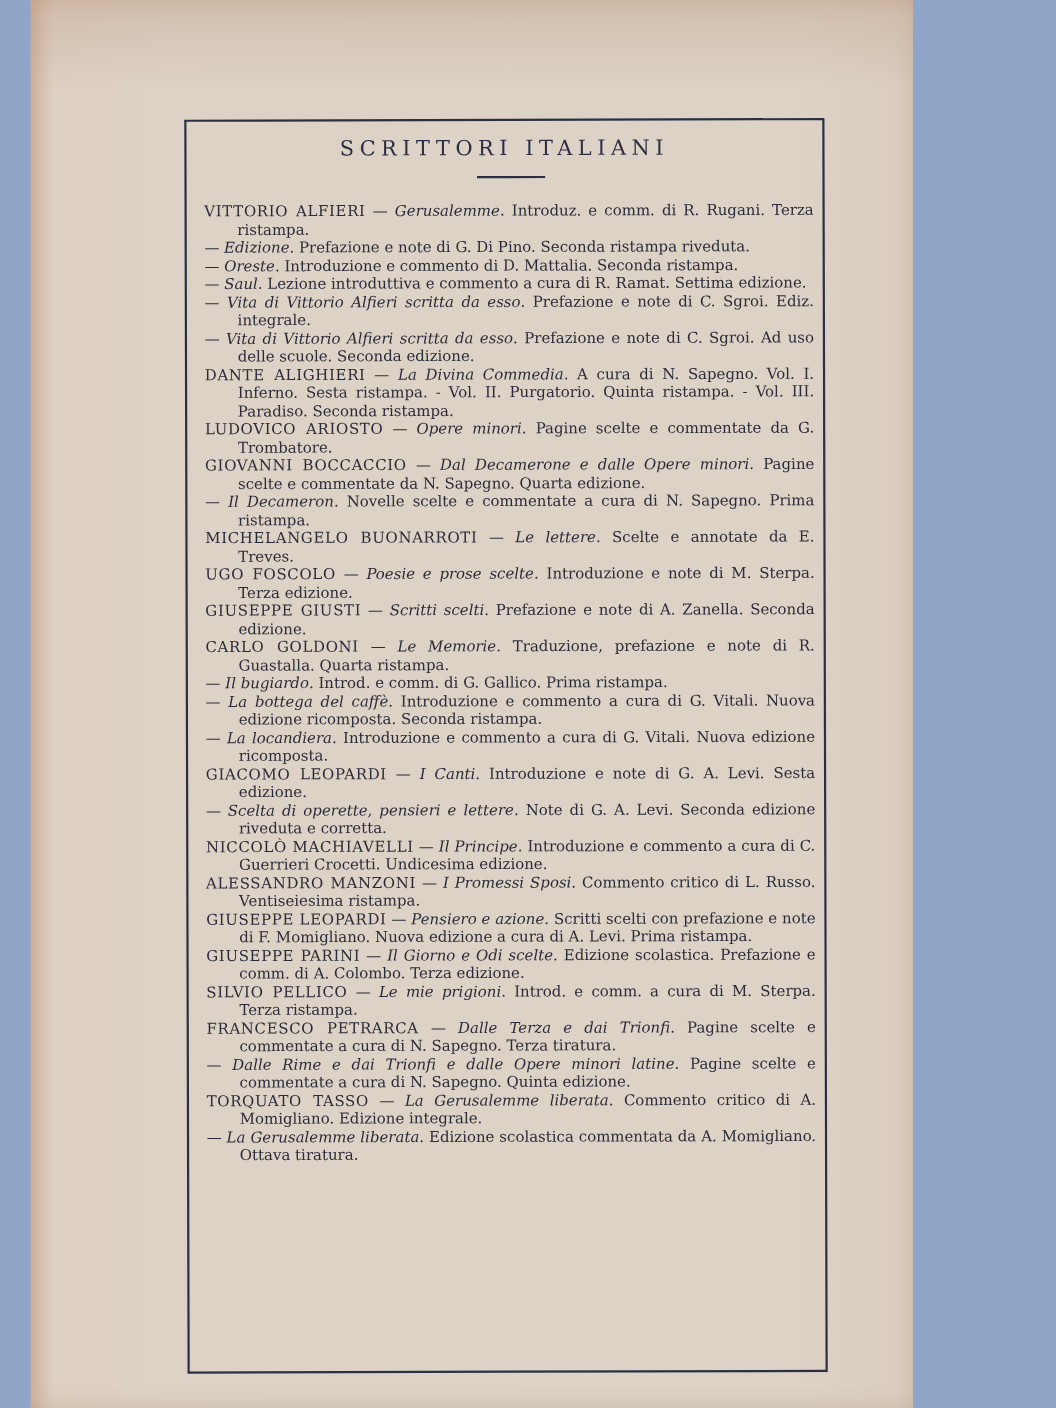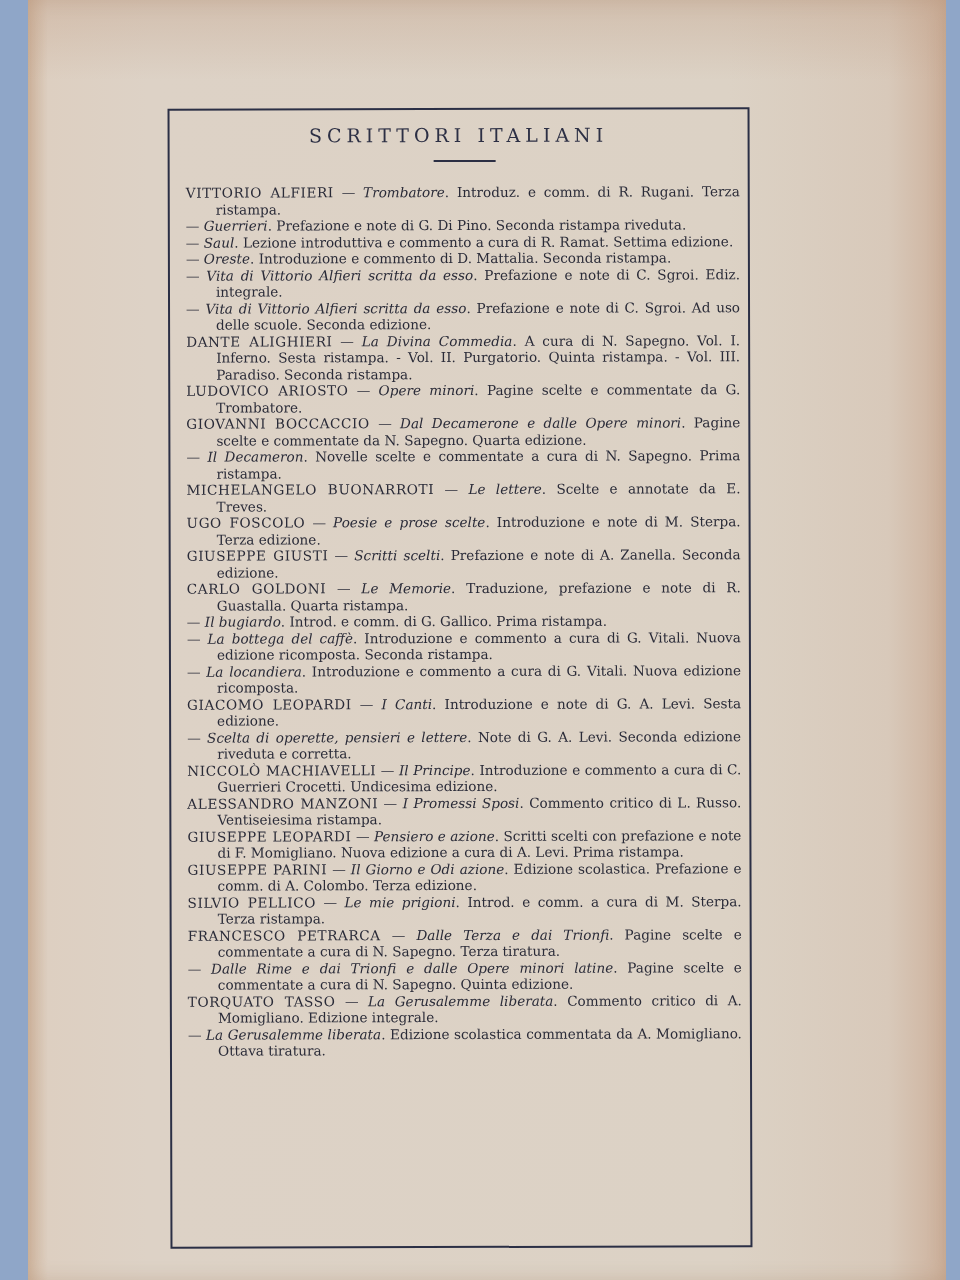--- a/index.html
+++ b/index.html
@@ -7,21 +7,21 @@
     padding: 0;
     width: 960px;
     height: 1280px;
     overflow: hidden;
     background: #8fa6c8;
   }
   .page {
     position: absolute;
     left: 28px;
     top: 0;
-    width: 918px;
+    width: 802px;
     height: 1280px;
     background: linear-gradient(90deg, #d2b9a3 0px, #ddcfc1 20px, #ddd2c6 120px, #dcd2c5 700px, #d8c9ba 860px, #cdb19c 918px);
     box-shadow: inset 0 0 18px rgba(150,110,80,0.25);
   }
   .page-top-tint {
     position: absolute;
     left: 0; top: 0; right: 0; height: 80px;
     background: linear-gradient(180deg, rgba(190,155,130,0.35), rgba(190,155,130,0));
   }
   .frame {
@@ -81,43 +81,43 @@
 </style>
 </head>
 <body>
 
 <div class="page">
   <div class="page-top-tint"></div>
   <div class="frame">
     <div class="title">SCRITTORI ITALIANI</div>
     <div class="title-rule"></div>
     <div class="entries" id="entries">
-        <p class="entry"><span class="author">VITTORIO ALFIERI</span> <span>—</span> <span class="work">Trombatore</span><span>. Introduz. e comm. di R. Rugani. Terza ristampa.</span></p>
-        <p class="entry sub"><span>—</span> <span class="work">Guerrieri</span><span>. Prefazione e note di G. Di Pino. Seconda ristampa riveduta.</span></p>
+        <p class="entry"><span class="author">VITTORIO ALFIERI</span> <span>—</span> <span class="work">Gerusalemme</span><span>. Introduz. e comm. di R. Rugani. Terza ristampa.</span></p>
+        <p class="entry sub"><span>—</span> <span class="work">Edizione</span><span>. Prefazione e note di G. Di Pino. Seconda ristampa riveduta.</span></p>
+        <p class="entry sub"><span>—</span> <span class="work">Oreste</span><span>. Introduzione e commento di D. Mattalia. Seconda ristampa.</span></p>
         <p class="entry sub"><span>—</span> <span class="work">Saul</span><span>. Lezione introduttiva e commento a cura di R. Ramat. Settima edizione.</span></p>
-        <p class="entry sub"><span>—</span> <span class="work">Oreste</span><span>. Introduzione e commento di D. Mattalia. Seconda ristampa.</span></p>
         <p class="entry sub"><span>—</span> <span class="work">Vita di Vittorio Alfieri scritta da esso</span><span>. Prefazione e note di C. Sgroi. Ediz. integrale.</span></p>
         <p class="entry sub"><span>—</span> <span class="work">Vita di Vittorio Alfieri scritta da esso</span><span>. Prefazione e note di C. Sgroi. Ad uso delle scuole. Seconda edizione.</span></p>
         <p class="entry"><span class="author">DANTE ALIGHIERI</span> <span>—</span> <span class="work">La Divina Commedia</span><span>. A cura di N. Sapegno. Vol. I. Inferno. Sesta ristampa. - Vol. II. Purgatorio. Quinta ristampa. - Vol. III. Paradiso. Seconda ristampa.</span></p>
         <p class="entry"><span class="author">LUDOVICO ARIOSTO</span> <span>—</span> <span class="work">Opere minori</span><span>. Pagine scelte e commentate da G. Trombatore.</span></p>
         <p class="entry"><span class="author">GIOVANNI BOCCACCIO</span> <span>—</span> <span class="work">Dal Decamerone e dalle Opere minori</span><span>. Pagine scelte e commentate da N. Sapegno. Quarta edizione.</span></p>
         <p class="entry sub"><span>—</span> <span class="work">Il Decameron</span><span>. Novelle scelte e commentate a cura di N. Sapegno. Prima ristampa.</span></p>
         <p class="entry"><span class="author">MICHELANGELO BUONARROTI</span> <span>—</span> <span class="work">Le lettere</span><span>. Scelte e annotate da E. Treves.</span></p>
         <p class="entry"><span class="author">UGO FOSCOLO</span> <span>—</span> <span class="work">Poesie e prose scelte</span><span>. Introduzione e note di M. Sterpa. Terza edizione.</span></p>
         <p class="entry"><span class="author">GIUSEPPE GIUSTI</span> <span>—</span> <span class="work">Scritti scelti</span><span>. Prefazione e note di A. Zanella. Seconda edizione.</span></p>
         <p class="entry"><span class="author">CARLO GOLDONI</span> <span>—</span> <span class="work">Le Memorie</span><span>. Traduzione, prefazione e note di R. Guastalla. Quarta ristampa.</span></p>
         <p class="entry sub"><span>—</span> <span class="work">Il bugiardo</span><span>. Introd. e comm. di G. Gallico. Prima ristampa.</span></p>
         <p class="entry sub"><span>—</span> <span class="work">La bottega del caffè</span><span>. Introduzione e commento a cura di G. Vitali. Nuova edizione ricomposta. Seconda ristampa.</span></p>
         <p class="entry sub"><span>—</span> <span class="work">La locandiera</span><span>. Introduzione e commento a cura di G. Vitali. Nuova edizione ricomposta.</span></p>
         <p class="entry"><span class="author">GIACOMO LEOPARDI</span> <span>—</span> <span class="work">I Canti</span><span>. Introduzione e note di G. A. Levi. Sesta edizione.</span></p>
         <p class="entry sub"><span>—</span> <span class="work">Scelta di operette, pensieri e lettere</span><span>. Note di G. A. Levi. Seconda edizione riveduta e corretta.</span></p>
         <p class="entry"><span class="author">NICCOLÒ MACHIAVELLI</span> <span>—</span> <span class="work">Il Principe</span><span>. Introduzione e commento a cura di C. Guerrieri Crocetti. Undicesima edizione.</span></p>
         <p class="entry"><span class="author">ALESSANDRO MANZONI</span> <span>—</span> <span class="work">I Promessi Sposi</span><span>. Commento critico di L. Russo. Ventiseiesima ristampa.</span></p>
         <p class="entry"><span class="author">GIUSEPPE LEOPARDI</span> <span>—</span> <span class="work">Pensiero e azione</span><span>. Scritti scelti con prefazione e note di F. Momigliano. Nuova edizione a cura di A. Levi. Prima ristampa.</span></p>
-        <p class="entry"><span class="author">GIUSEPPE PARINI</span> <span>—</span> <span class="work">Il Giorno e Odi azione</span><span>. Edizione scolastica. Prefazione e comm. di A. Colombo. Terza edizione.</span></p>
+        <p class="entry"><span class="author">GIUSEPPE PARINI</span> <span>—</span> <span class="work">Il Giorno e Odi scelte</span><span>. Edizione scolastica. Prefazione e comm. di A. Colombo. Terza edizione.</span></p>
         <p class="entry"><span class="author">SILVIO PELLICO</span> <span>—</span> <span class="work">Le mie prigioni</span><span>. Introd. e comm. a cura di M. Sterpa. Terza ristampa.</span></p>
         <p class="entry"><span class="author">FRANCESCO PETRARCA</span> <span>—</span> <span class="work">Dalle Terza e dai Trionfi</span><span>. Pagine scelte e commentate a cura di N. Sapegno. Terza tiratura.</span></p>
         <p class="entry sub"><span>—</span> <span class="work">Dalle Rime e dai Trionfi e dalle Opere minori latine</span><span>. Pagine scelte e commentate a cura di N. Sapegno. Quinta edizione.</span></p>
         <p class="entry"><span class="author">TORQUATO TASSO</span> <span>—</span> <span class="work">La Gerusalemme liberata</span><span>. Commento critico di A. Momigliano. Edizione integrale.</span></p>
         <p class="entry sub"><span>—</span> <span class="work">La Gerusalemme liberata</span><span>. Edizione scolastica commentata da A. Momigliano. Ottava tiratura.</span></p>
       </div>
   </div>
 </div>
 
 </body></html>

